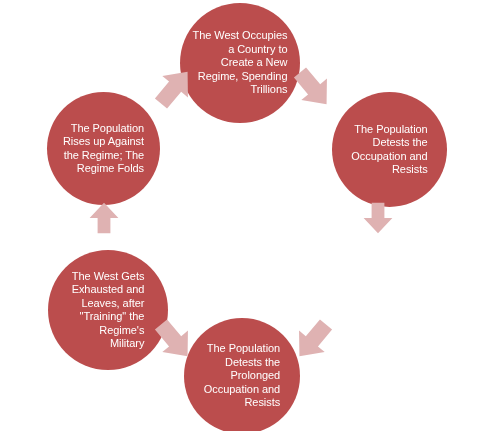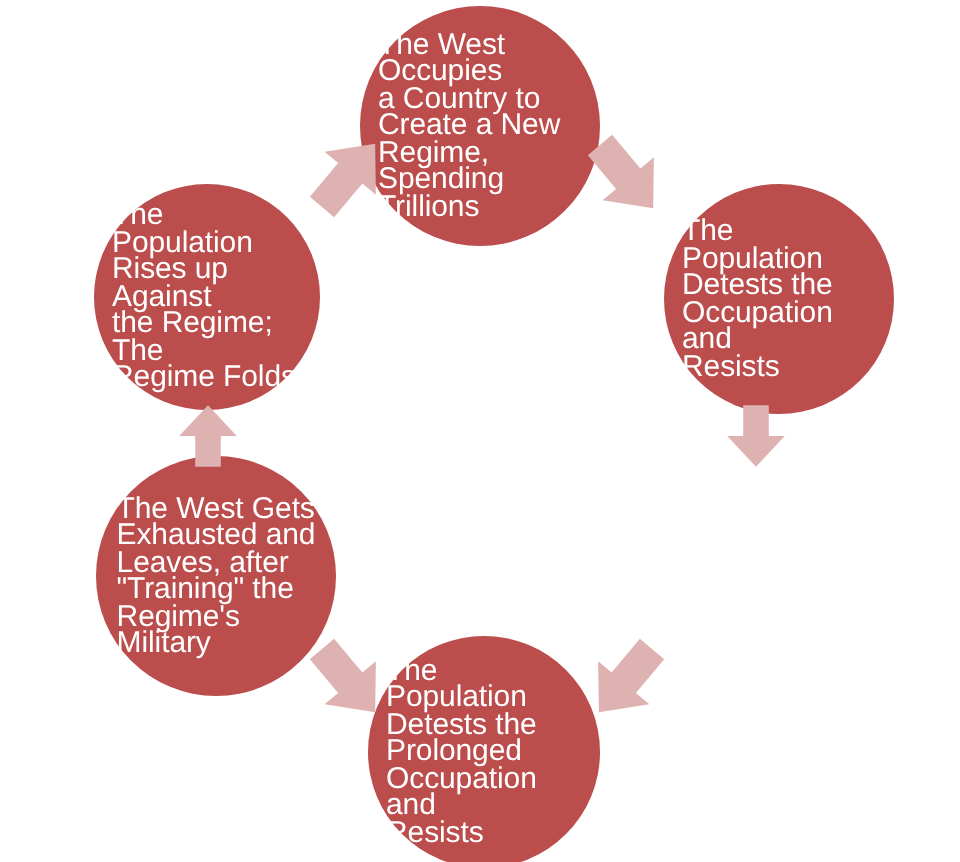--- a/index.html
+++ b/index.html
@@ -23,23 +23,23 @@
     border-radius: 50%;
     background: #bb4d4d;
     display: flex;
     align-items: center;
     justify-content: center;
     box-sizing: border-box;
   }
   .node-label {
     color: #ffffff;
     font-family: "Liberation Sans", sans-serif;
-    font-size: 15px;
+    font-size: 11px;
     line-height: 13.5px;
-    text-align: left;
+    text-align: right;
     padding: 0 9px;
     white-space: pre-line;
     letter-spacing: -0.05px;
   }
   .arrow {
     position: absolute;
     width: 44px;
     height: 44px;
     transform-origin: 50% 50%;
   }
@@ -75,21 +75,21 @@
 
 
   <div class="node" style="left:184px; top:318px; width:116px; height:116px;">
     <span class="node-label">The Population
 Detests the
 Prolonged
 Occupation and
 Resists</span>
   </div>
 
-  <div class="node" style="left:48px; top:228px; width:120px; height:120px;">
+  <div class="node" style="left:48px; top:250px; width:120px; height:120px;">
     <span class="node-label">The West Gets
 Exhausted and
 Leaves, after
 "Training" the
 Regime's
 Military</span>
   </div>
 
   <div class="node" style="left:47px; top:92px; width:113px; height:113px;">
     <span class="node-label">The Population

